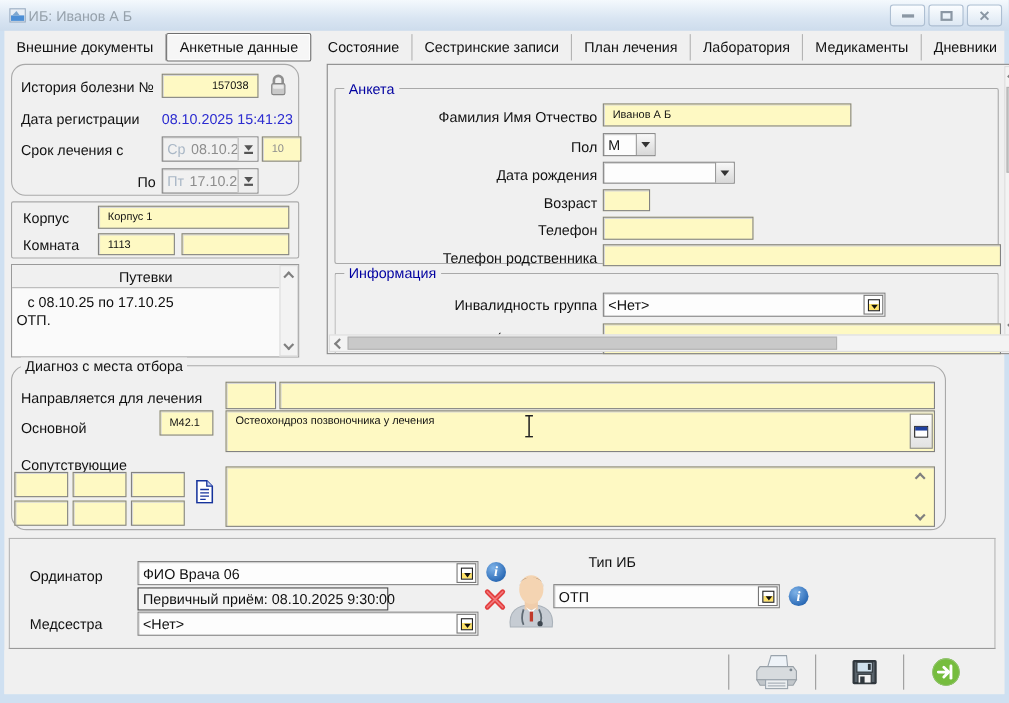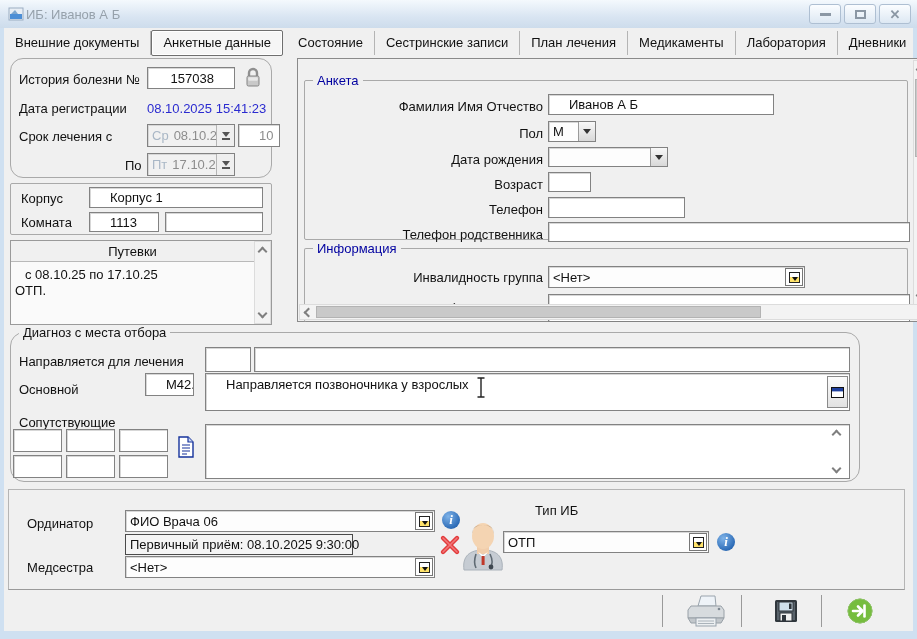--- a/index.html
+++ b/index.html
@@ -28,22 +28,22 @@
   .tab.active { border:1px solid #6f6f6f; border-radius:2px; background:#f6f6f6;
     box-shadow:inset 0 0 0 1px #fff; margin-right:4px; }
 
   
   .gbox { border:1px solid #a9a9a9; border-radius:2px; }
   .legend { position:absolute; top:-8px; left:8px; background:#f0f0f0; padding:0 4px; font-size:13px; }
   .legend.blue { color:#0000a0; }
 
   .lbl { white-space:nowrap; }
   .lbl-r { text-align:right; }
-  .inp { background:#ffffff; border:1px solid #828282; box-shadow:inset 1px 1px 0 #d7d7d7;
-    display:flex; align-items:center; padding:0 20px; font-size:13px; overflow:hidden; white-space:nowrap; }
+  .inp { background:#fef9c3; border:1px solid #828282; box-shadow:inset 1px 1px 0 #d7d7d7;
+    display:flex; align-items:center; padding:0 8px; font-size:10px; overflow:hidden; white-space:nowrap; }
   .inp.gray-text { color:#8d8d8d; }
   .blue-val { color:#2b2bd0; }
 
   
   .combo { background:#fdfdfd; border:1px solid #828282; box-shadow:inset 1px 1px 0 #d7d7d7;
     display:flex; align-items:center; padding-left:4px; font-size:13px; }
   .combo .grow { flex:1; overflow:hidden; white-space:nowrap; }
   .dd-classic { width:17px; align-self:stretch; margin-left:auto; border-left:1px solid #9a9a9a;
     background:linear-gradient(#f8f8f8,#d8d8d8); display:flex; align-items:center; justify-content:center; }
   .dd-tri { width:0; height:0; border-left:4px solid transparent; border-right:4px solid transparent; border-top:5px solid #333; }
@@ -105,22 +105,22 @@
 
   <div class="abs client"></div>
 
   <div class="abs tabbar">
     <div style="width:4px"></div>
     <div class="tab">Внешние документы</div>
     <div class="tab active">Анкетные данные</div>
     <div class="tab">Состояние</div>
     <div class="tab">Сестринские записи</div>
     <div class="tab">План лечения</div>
+    <div class="tab">Лаборатория</div>
     <div class="tab">Медикаменты</div>
-    <div class="tab">Лаборатория</div>
     <div class="tab" style="border-right:none">Дневники</div>
 
   </div>
 
   <div class="abs gbox" style="left:10px;top:58px;width:262px;height:120px;border-radius:13px;">
     <span class="abs lbl" style="left:8px;top:13px">История болезни №</span>
     <div class="abs inp" style="left:136px;top:8px;width:88px;height:22px;justify-content:flex-end">
       <span>157038</span>
     </div>
     <svg class="abs" style="left:232px;top:8px" width="20" height="22">
@@ -250,21 +250,21 @@
 
     <span class="abs lbl" style="left:8px;top:21px">Направляется для лечения</span>
     <div class="abs inp" style="left:194px;top:14px;width:46px;height:25px"></div>
     <div class="abs inp" style="left:243px;top:14px;width:596px;height:25px"></div>
 
     <span class="abs lbl" style="left:8px;top:49px">Основной</span>
     <div class="abs inp" style="left:134px;top:40px;width:49px;height:23px">
       <span>М42.1</span>
     </div>
     <div class="abs inp" style="left:194px;top:40px;width:645px;height:38px;align-items:flex-start;padding-top:3px">
-      <span>Направляется позвоночника у взрослых</span>
+      <span>Остеохондроз позвоночника у лечения</span>
     </div>
 
     <svg class="abs caret-ibeam" style="left:465px;top:44px" width="10" height="21">
       <path d="M1.5 1 H8.5 M5 1 V20 M1.5 20 H8.5" stroke="#222" stroke-width="1.4" fill="none"></path>
     </svg>
 
     <div class="abs" style="left:816px;top:43px;width:21px;height:32px;border:1px solid #8a8a8a;background:linear-gradient(#fcfcfc,#e2e2e2);display:flex;align-items:center;justify-content:center">
       <svg width="13" height="11">
         <rect x="0.5" y="0.5" width="12" height="10" fill="#fff" stroke="#111"></rect>
         <rect x="1" y="1" width="11" height="3.4" fill="#1e3f9e"></rect>

